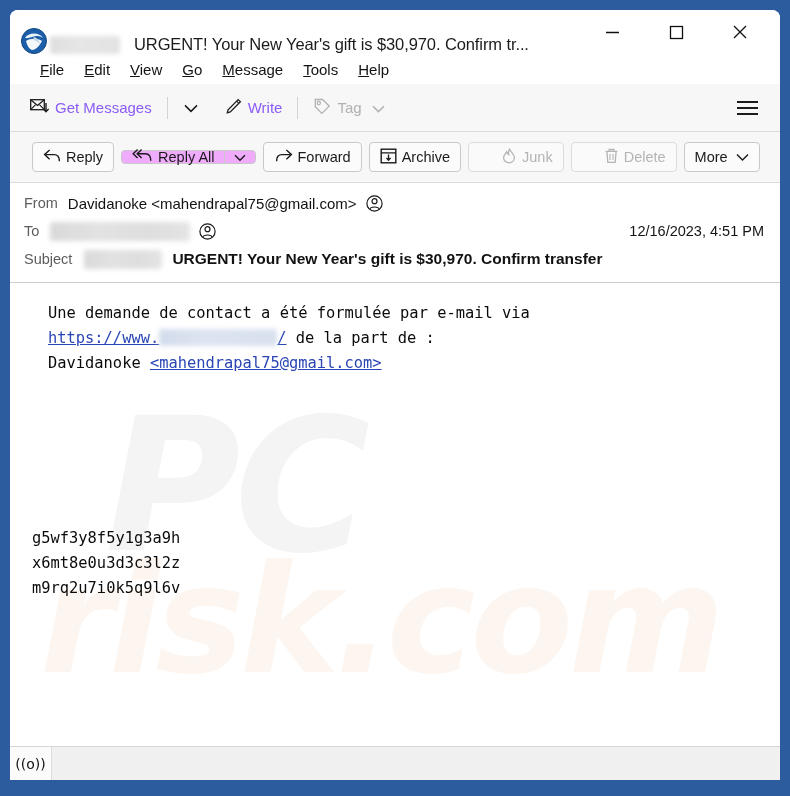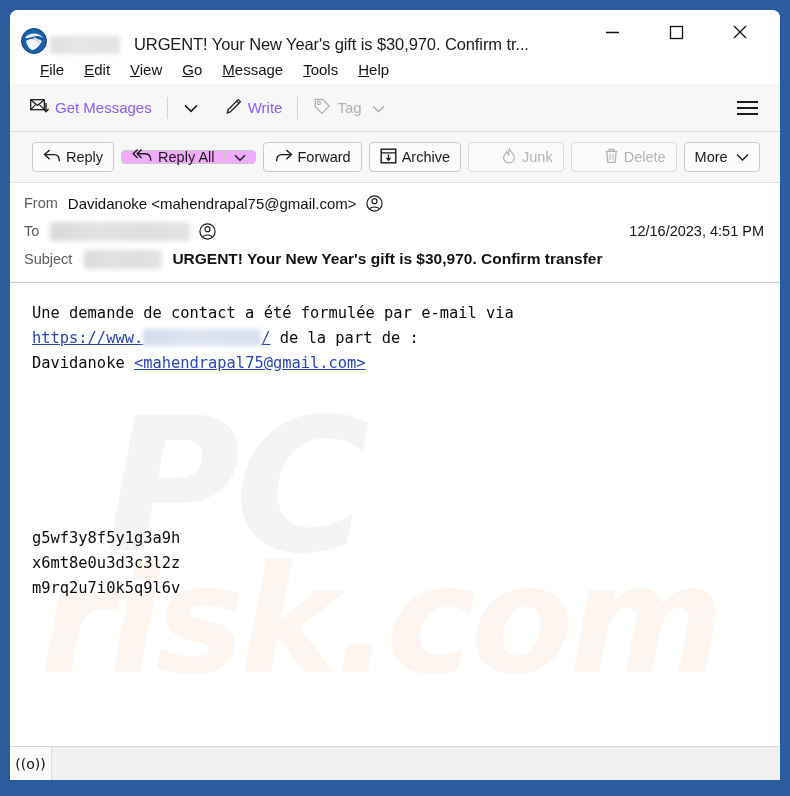--- a/index.html
+++ b/index.html
@@ -267,21 +267,21 @@
   }
   #msgbody {
     position: relative;
     padding: 18px 14px 0 22px;
     font-family: "DejaVu Sans Mono", "Liberation Mono", monospace;
     font-size: 15.4px;
     line-height: 25px;
     color: #0b0b0b;
     white-space: nowrap;
   }
-  #msgbody p { margin: 0 0 22px 0; }
+  #msgbody p { margin: 0 0 22px 16px; }
   #msgbody .lk {
     color: #2a46b4;
     text-decoration: underline;
   }
   .inline-redact {
     display: inline-block;
     height: 17px;
     vertical-align: -3px;
     border-radius: 1px;
     background: linear-gradient(90deg,#d3dcec 0%,#dde4f1 40%,#d8e0ee 100%);

